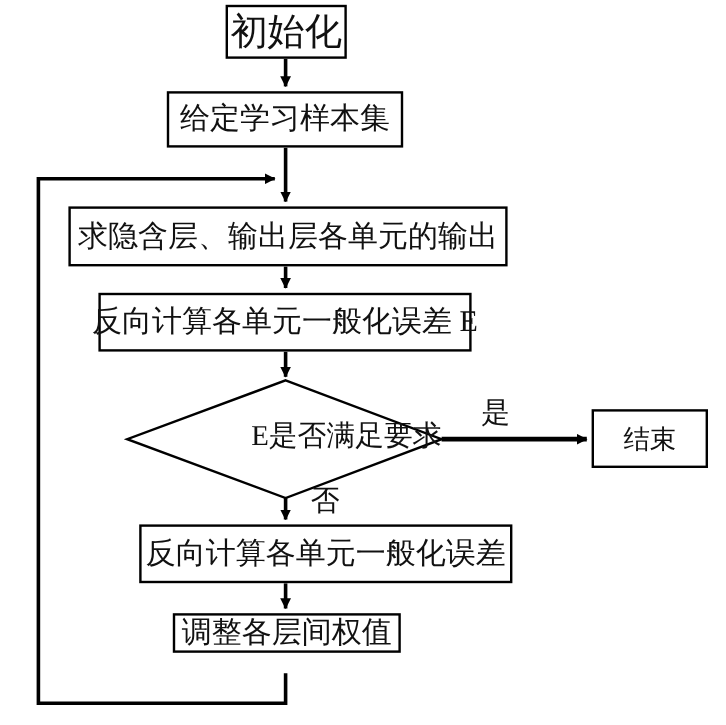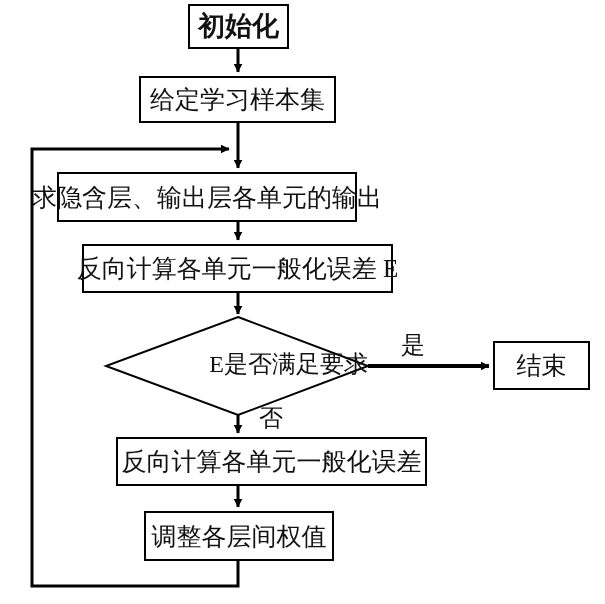--- a/index.html
+++ b/index.html
@@ -82,49 +82,49 @@
 
     <polygon points="238,317 368,366 238,415 106,366" fill="#ffffff" stroke="#000000" stroke-width="2"></polygon>
 
     <line x1="368" y1="366" x2="489" y2="366" stroke="#000000" stroke-width="4" marker-end="url(#arrowhead)"></line>
 
     <line x1="238" y1="415" x2="238" y2="433" stroke="#000000" stroke-width="3" marker-end="url(#arrowhead)"></line>
 
     <line x1="238" y1="486" x2="238" y2="507" stroke="#000000" stroke-width="3" marker-end="url(#arrowhead)"></line>
   </svg>
 
-  <div class="node-box" style="left:188px; top:4px; width:101px; height:45px; font-size:27px;font-weight:bold;">
+  <div class="node-box" style="left:188px; top:4px; width:101px; height:45px; font-size:31px;">
     <span class="node-label">初始化</span>
   </div>
 
   <div class="node-box" style="left:139px; top:76px; width:197px; height:47px; font-size:25px;">
     <span class="node-label">给定学习样本集</span>
   </div>
 
-  <div class="node-box" style="left:57px; top:172px; width:300px; height:50px; font-size:25px;">
+  <div class="node-box" style="left:57px; top:172px; width:366px; height:50px; font-size:25px;">
     <span class="node-label">求隐含层、输出层各单元的输出</span>
   </div>
 
   <div class="node-box" style="left:82px; top:244px; width:311px; height:49px; font-size:25px;">
     <span class="node-label">反向计算各单元一般化误差 E</span>
   </div>
 
   <div class="diamond-label" style="left:106px; top:352px; width:262px; font-size:24px;">
     <span class="node-label">E是否满足要求</span>
   </div>
 
-  <div class="node-box" style="left:493px; top:341px; width:97px; height:49px; font-size:25px;">
+  <div class="node-box" style="left:493px; top:341px; width:97px; height:49px; font-size:22px;">
     <span class="node-label">结束</span>
   </div>
 
   <div class="node-box" style="left:82px; top:437px; width:311px; height:49px; font-size:25px;margin-left:34px;">
     <span class="node-label">反向计算各单元一般化误差</span>
   </div>
 
-  <div class="node-box" style="left:144px; top:511px; width:190px; height:50px; font-size:25px;">
+  <div class="node-box" style="left:144px; top:511px; width:190px; height:33px; font-size:25px;">
     <span class="node-label">调整各层间权值</span>
   </div>
 
   <div class="edge-label" style="left:401px; top:333px; font-size:24px;">
     <span>是</span>
   </div>
 
   <div class="edge-label" style="left:259px; top:406px; font-size:24px;">
     <span>否</span>
   </div>

